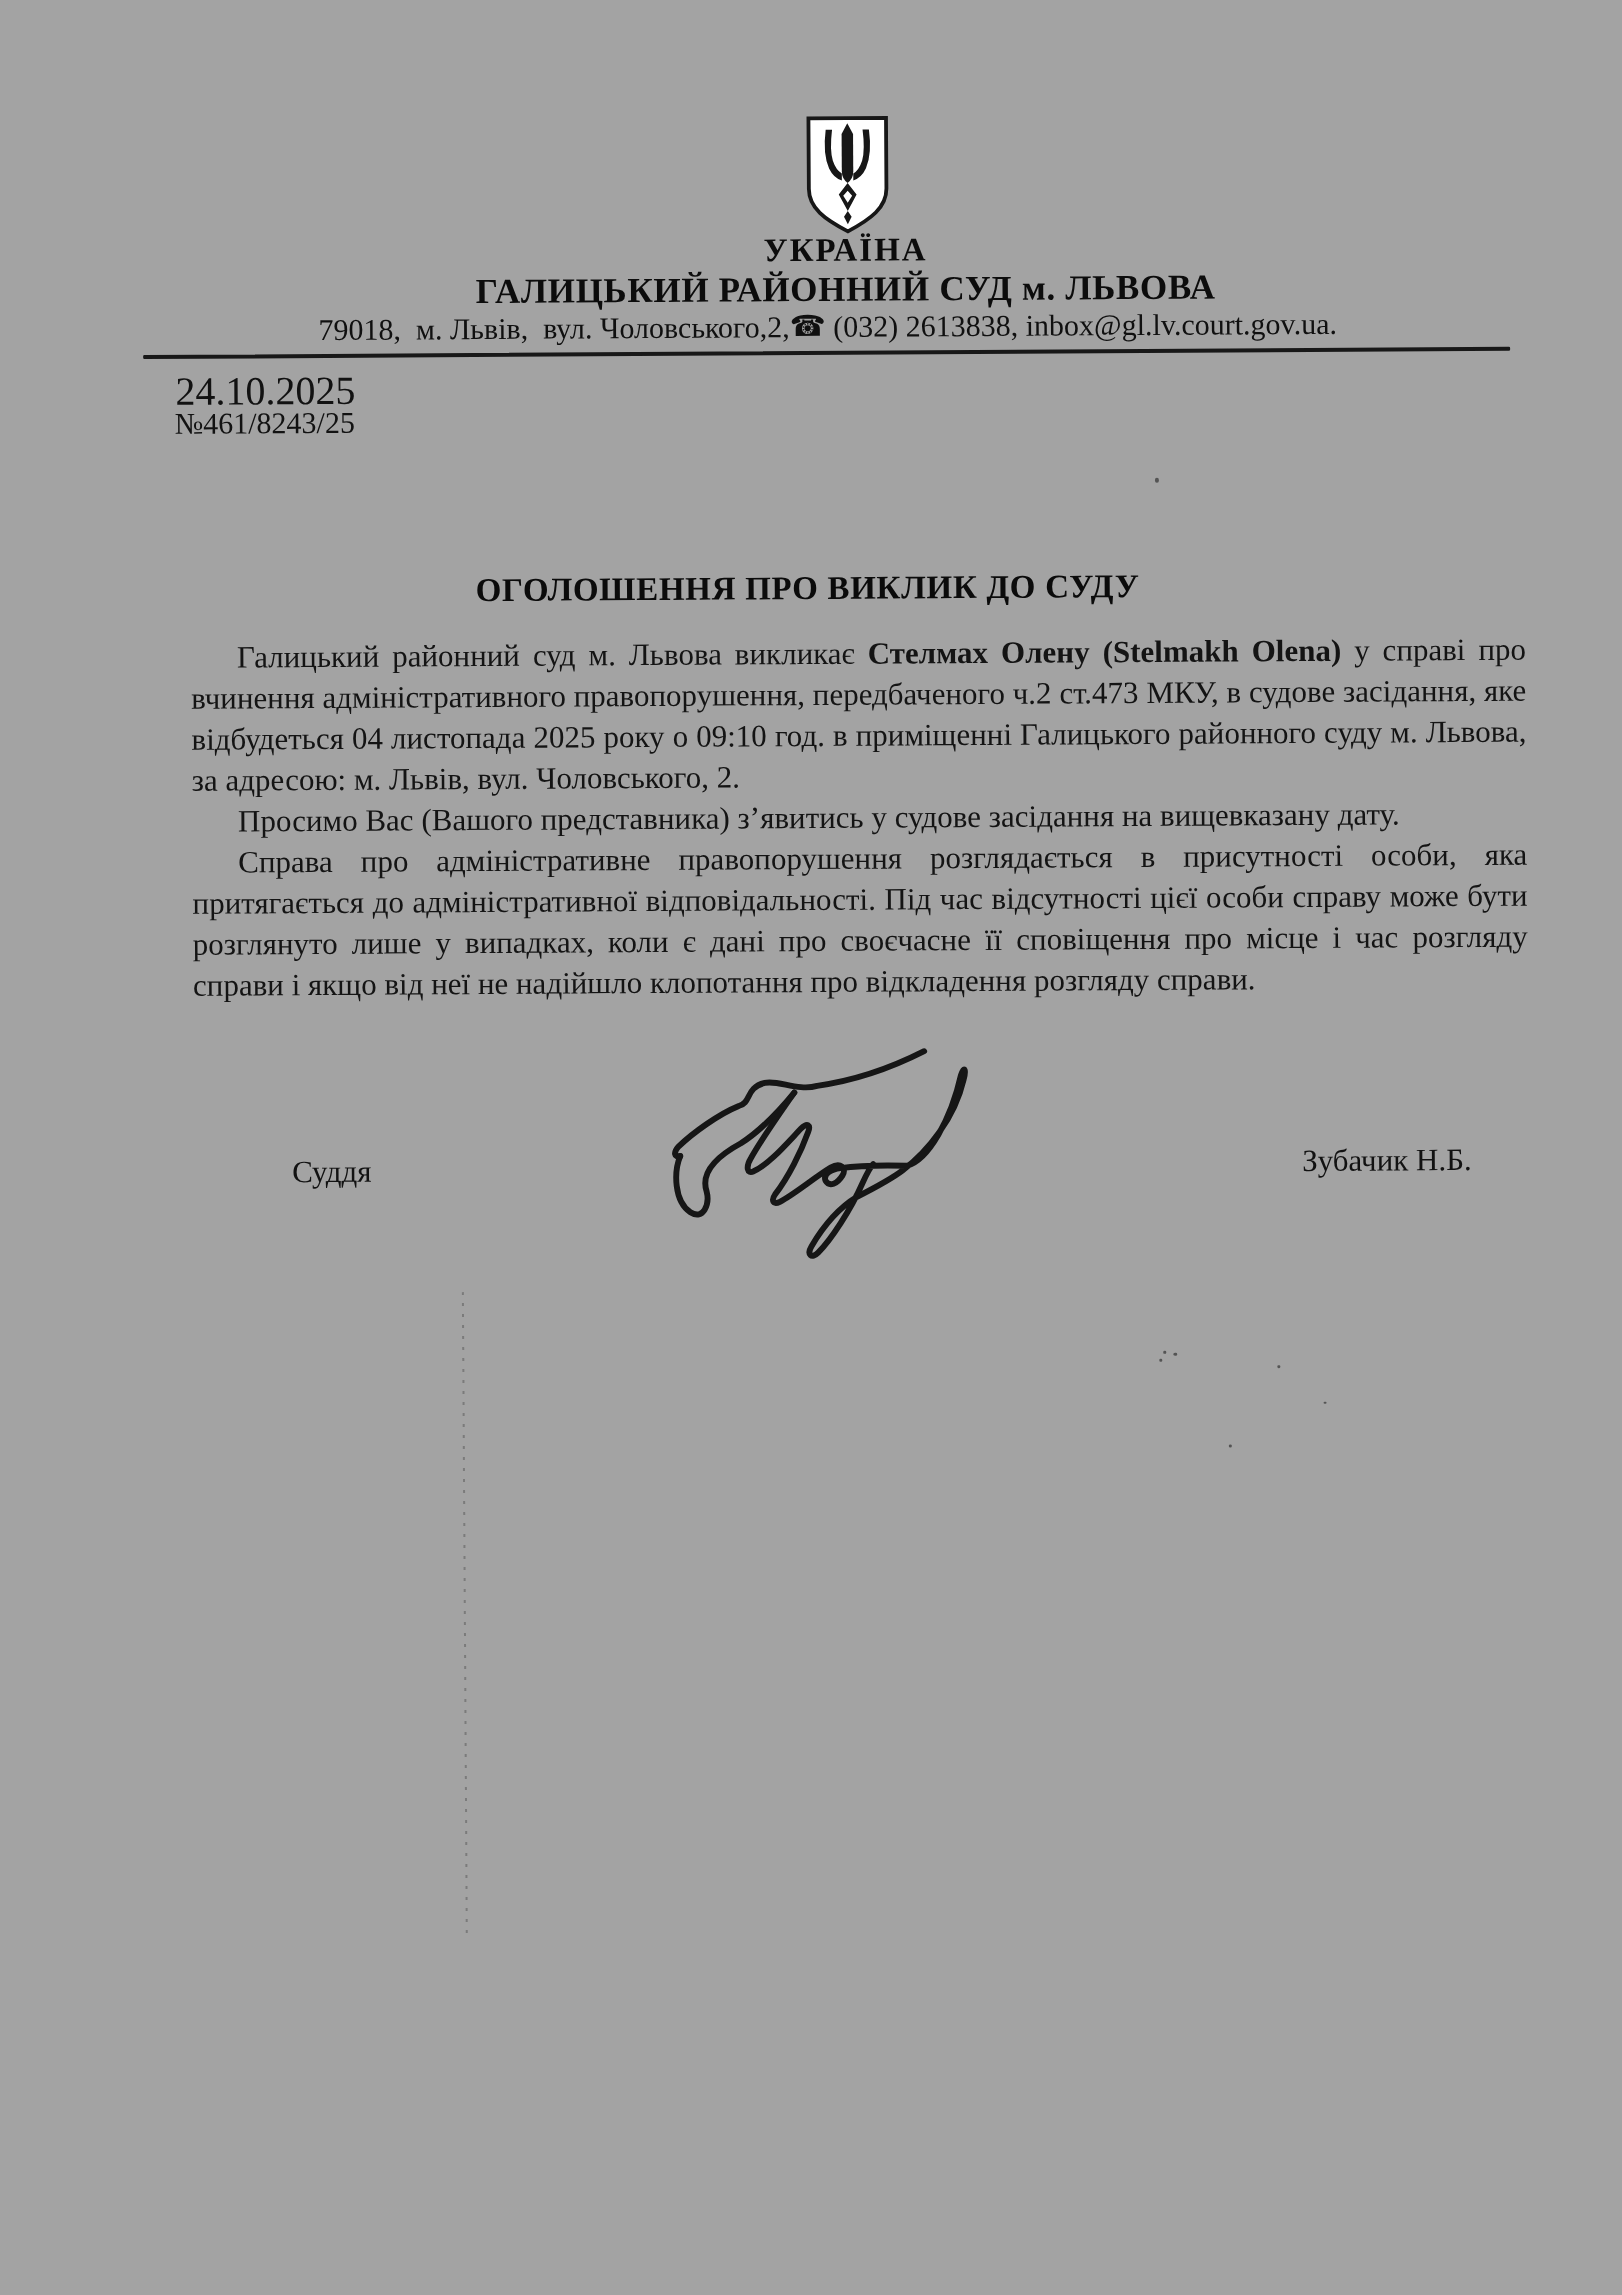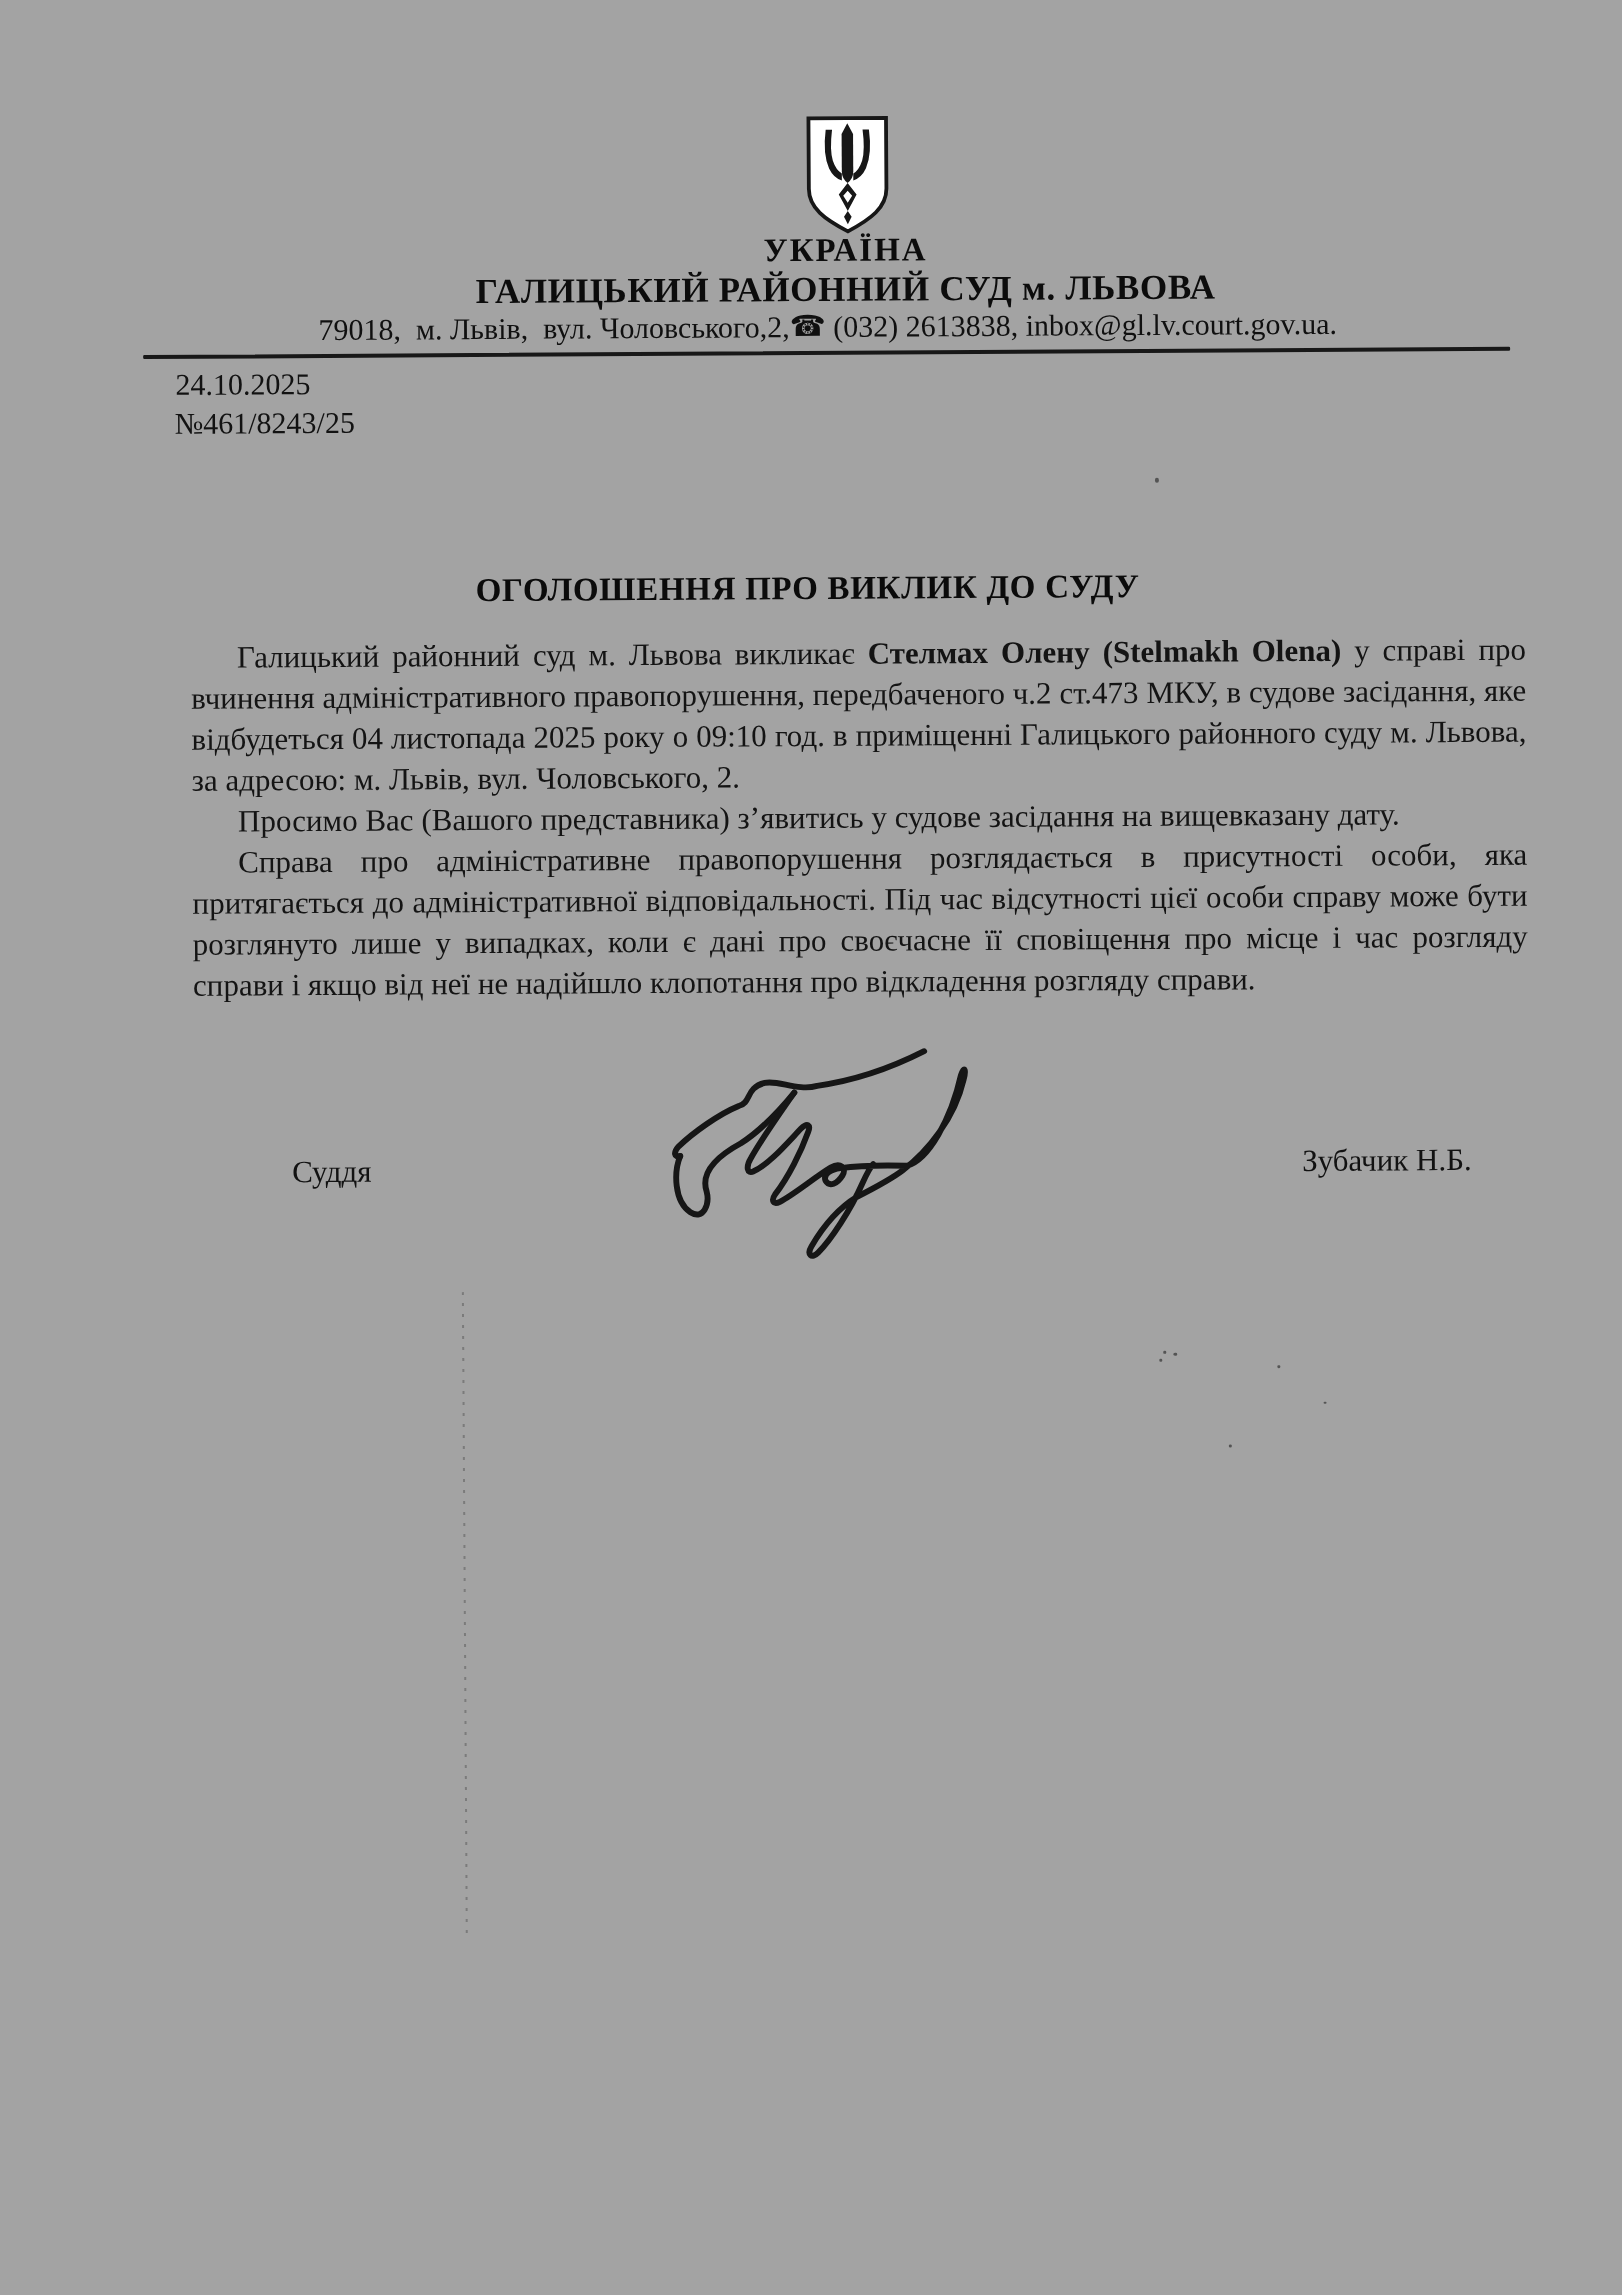--- a/index.html
+++ b/index.html
@@ -13,21 +13,21 @@
   
   .emblem{left:809px;top:113px;width:89px;height:124px;}
   .hdr{left:79px;width:1544px;text-align:center;}
   .country{top:232px;font-size:33px;font-weight:bold;letter-spacing:2px;color:#0c0c0c;}
   .court{top:270px;font-size:35px;font-weight:bold;letter-spacing:0.7px;color:#0c0c0c;}
   .address{top:310px;font-size:30px;white-space:pre-wrap;transform:translateX(-18.3px);color:#101010;}
   .phone{font-family:"DejaVu Sans", sans-serif;font-size:29px;position:relative;top:-1.3px;}
 
   .rule{left:148px;top:351px;width:1367px;height:3.9px;background:#181818;border-radius:1.3px;}
 
-  .meta-date{left:180px;top:364px;font-size:30px;}
+  .meta-date{left:180px;top:364px;font-size:40px;}
   .meta-num{left:179px;top:403px;font-size:30px;}
 
   .title{left:0;width:1622px;top:570px;text-align:center;
          font-size:33px;font-weight:bold;letter-spacing:0.7px;color:#0b0b0b;}
 
   .bodytext{left:194px;top:633px;width:1335px;font-size:31px;line-height:41px;
             text-align:justify;color:#141414;}
   .bodytext p{margin:0;text-indent:46px;}
 
   .sig-label{left:292px;top:1151px;font-size:31px;}

